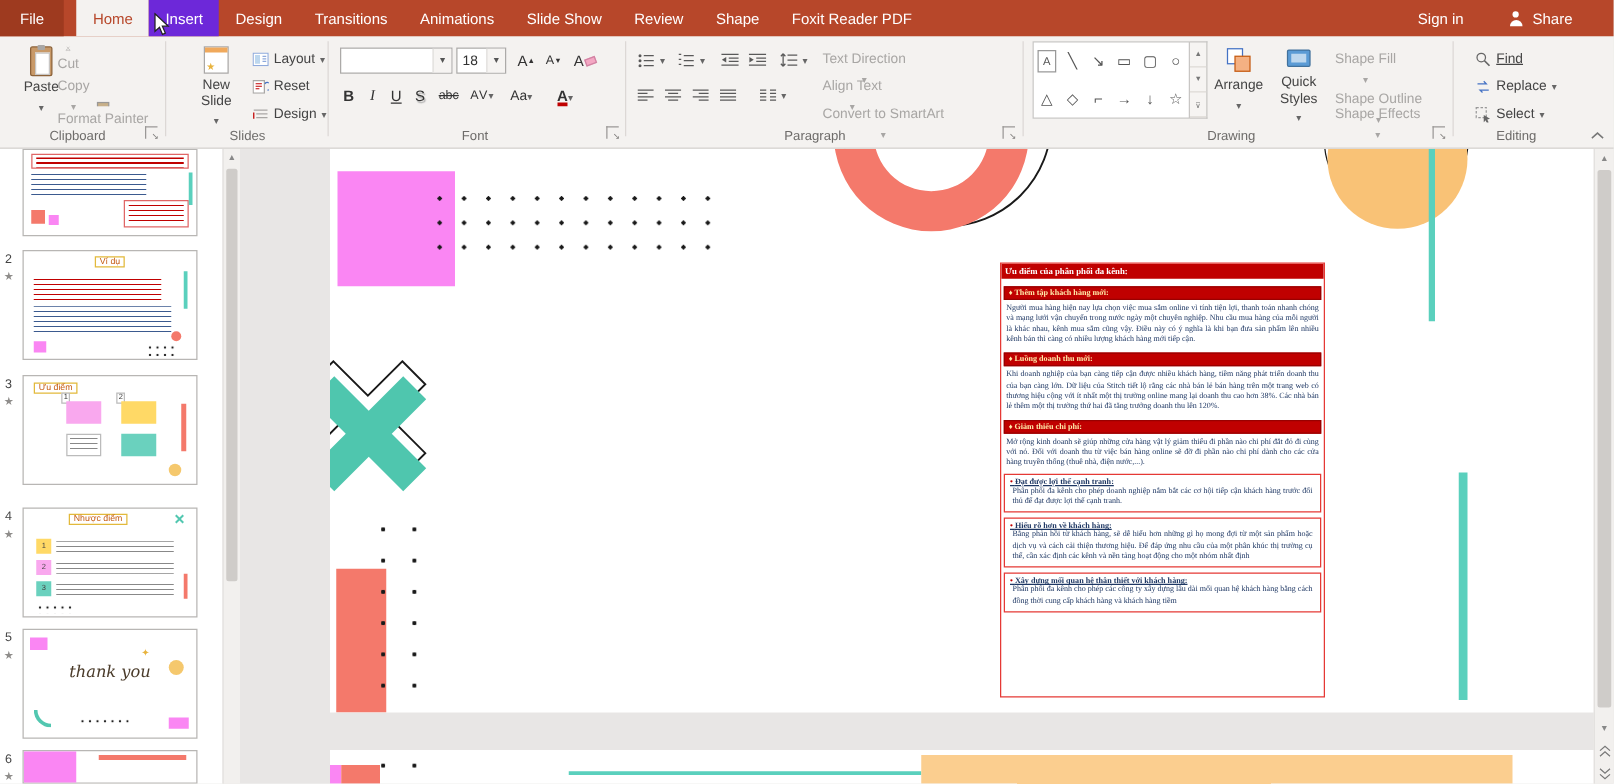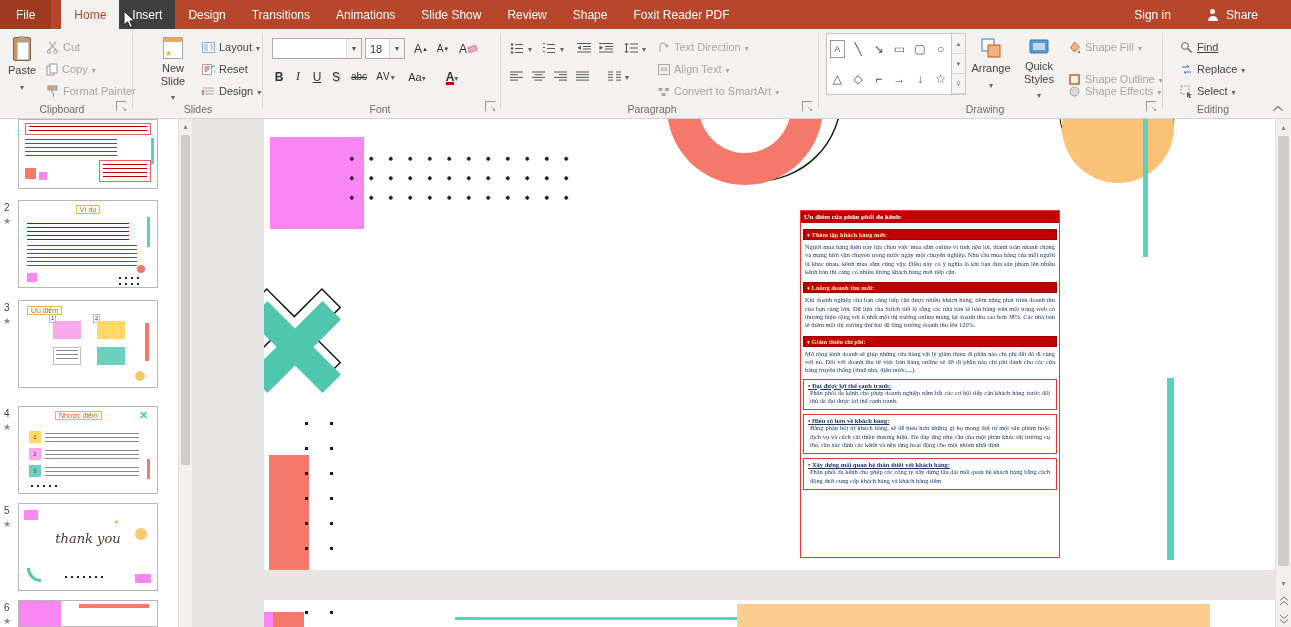--- a/index.html
+++ b/index.html
@@ -5,41 +5,41 @@
   * { box-sizing: border-box; margin:0; padding:0; }
   html,body { width:1291px; height:627px; overflow:hidden; }
   body { font-family:"Liberation Sans",sans-serif; background:#E8E6E5; position:relative; font-size:12px; color:#444; }
   .abs { position:absolute; }
 
   
   .titlebar { position:absolute; left:0; top:0; width:1291px; height:29px; background:#B7472A; display:flex; align-items:stretch; color:#fff; z-index:20; }
   .tab { display:flex; align-items:center; padding:0 13px; font-size:12px; white-space:nowrap; }
   .tab.file { background:#9E3A1F; padding:0 16px; margin-right:10px; }
   .tab.active { background:#F4F2F0; color:#B7472A; }
-  .tab.hovered { background:#404040; }
+  .tab.hovered { background:#6d28d9; }
   .tellme { position:absolute; left:744px; top:0; height:29px; display:flex; align-items:center; gap:7px; color:#F2CBBF; font-size:12px; }
   .bulb { width:10px; height:10px; background:#F7D774; border-radius:50%; position:relative; }
   .bulb::after { content:""; position:absolute; left:3px; bottom:-3px; width:4px; height:3px; background:#E8C868; }
   .tb-right { position:absolute; right:17px; top:0; height:29px; display:flex; align-items:center; }
   .signin { margin-right:20px; }
   .share-btn { display:flex; align-items:center; gap:7px; padding:0 16px; height:100%; }
   .person { width:12px; height:12px; position:relative; }
   .person::before { content:""; position:absolute; top:0; left:3.5px; width:5px; height:5px; border-radius:50%; background:#fff; }
   .person::after { content:""; position:absolute; bottom:0; left:1px; width:10px; height:5px; border-radius:5px 5px 0 0; background:#fff; }
   .cursor-svg { position:absolute; left:123px; top:10px; z-index:99; }
 
   
   .ribbon { position:absolute; left:0; top:29px; width:1291px; height:90px; background:#F4F2F0; border-bottom:1px solid #D5D2CF; z-index:10; font-size:11px; }
   .vsep { position:absolute; top:4px; height:76px; width:1px; background:#DCD8D5; }
   .grp-label { position:absolute; top:74px; height:13px; font-size:10.5px; color:#6E6C6A; text-align:center; }
   .bigbtn { position:absolute; top:4px; height:70px; display:flex; flex-direction:column; align-items:center; justify-content:flex-start; text-align:center; padding-top:4px; gap:3px; line-height:1.15; }
   .sbtn { position:absolute; height:20px; display:flex; align-items:center; gap:4px; padding:0 2px; white-space:nowrap; }
   .dd { display:inline-block; }
   .dd::after { content:"▾"; font-size:8px; color:#666; }
-  .grayed, .grayed .dd::after { color:#A8A6A4; }
+  .grayed, .grayed .dd::after { color:#A8A6A4;flex-direction:column; }
   .launcher { position:absolute; width:10px; height:10px; border-top:1px solid #9a9896; border-left:1px solid #9a9896; }
   .launcher::after { content:"↘"; position:absolute; right:-1px; bottom:-2px; font-size:7px; color:#83817f; }
   .combo { position:absolute; top:9px; height:21px; background:#fff; border:1px solid #ACAAA8; display:flex; align-items:stretch; }
   .combo .val { flex:1; display:flex; align-items:center; padding:0 4px; font-size:11px; color:#333; }
   .combo .ca { width:15px; display:flex; align-items:center; justify-content:center; background:#F6F4F2; border-left:1px solid #E0DEDC; font-size:7px; color:#555; }
   .fb { position:absolute; top:37px; height:21px; display:flex; align-items:center; justify-content:center; font-size:12px; color:#333; }
   .ic-paste { width:18px; height:24px; background:#C89968; border:1px solid #8C6239; border-radius:2px; position:relative; }
   .ic-paste::before { content:""; position:absolute; left:3px; top:4px; width:10px; height:16px; background:#FFF; border:1px solid #C8C6C4; }
   .ic-paste::after { content:""; position:absolute; left:5px; top:-2px; width:6px; height:4px; background:#A9A7A5; border-radius:1px; }
   .ic-newslide { width:20px; height:24px; background:#FFF; border:1px solid #A9A7A5; position:relative; }
@@ -111,21 +111,21 @@
       <span>Share</span>
     </div>
   </div>
 </div>
 <svg class="cursor-svg" width="13" height="19" viewBox="0 0 13 19">
   <path d="M1 1 L1 15 L4.6 11.8 L7 17.5 L9.3 16.5 L6.9 10.9 L11.5 10.9 Z" fill="#fff" stroke="#222" stroke-width="1"></path>
 </svg>
 
 <div class="ribbon">
 
-  <div class="bigbtn" style="left:3px;width:38px;">
+  <div class="bigbtn" style="left:14px;width:38px;">
     <span class="ic-paste"></span>
     <span>Paste</span>
     <span class="dd"></span>
   </div>
   <div class="sbtn grayed" style="left:44px;top:8px;">
     <svg width="13" height="13" viewBox="0 0 13 13">
         <path d="M3 1l7 8M10 1L3 9" stroke="#9a9896" stroke-width="1.1" fill="none"></path>
         <circle cx="3" cy="10.6" r="1.7" fill="none" stroke="#9a9896"></circle>
         <circle cx="9.6" cy="10.6" r="1.7" fill="none" stroke="#9a9896"></circle>
       </svg>

